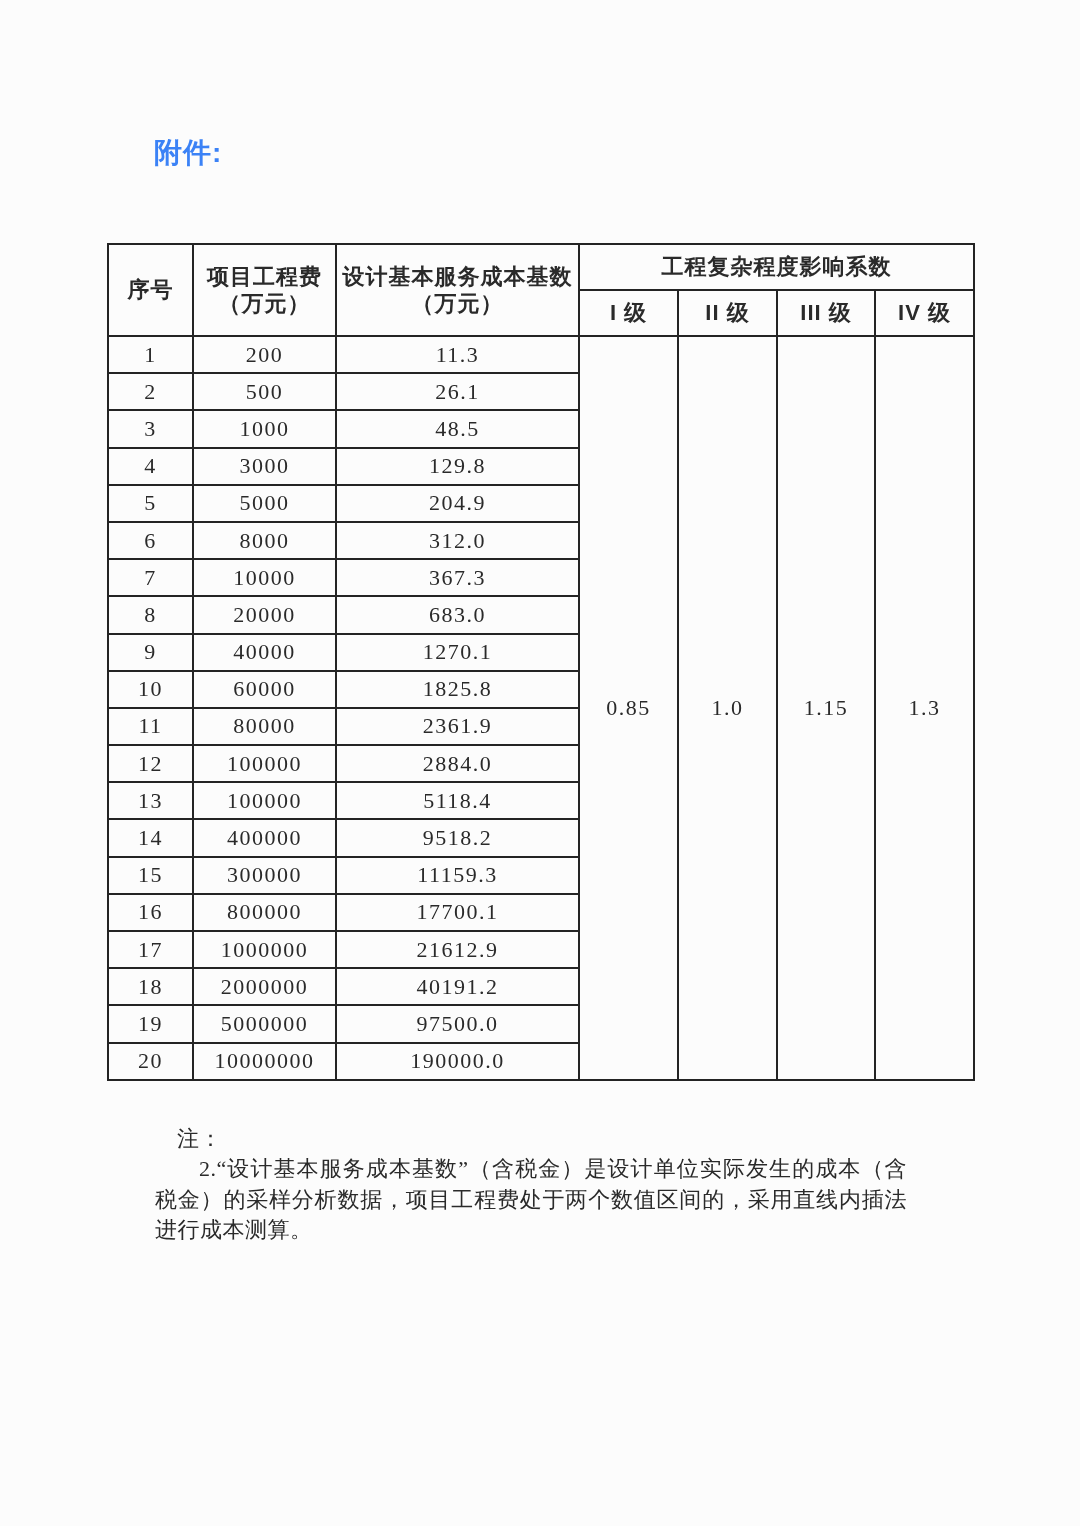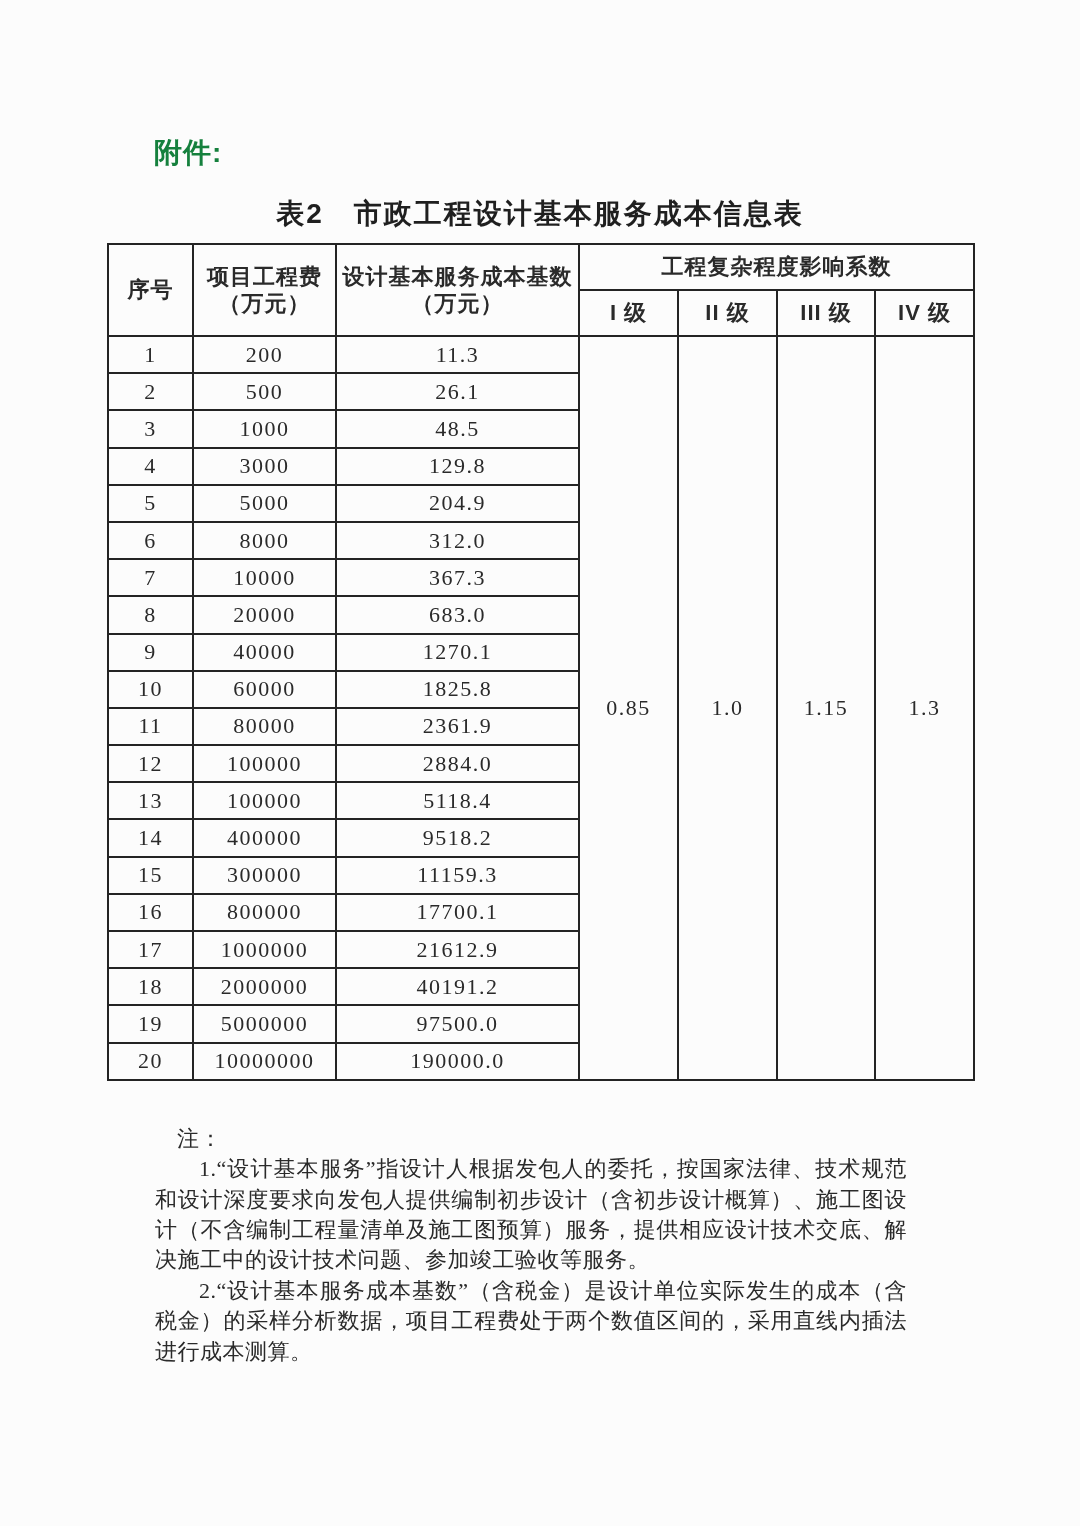--- a/index.html
+++ b/index.html
@@ -10,21 +10,21 @@
     margin:0 auto;
     background:#fcfcfc;
     color:#262626;
     font-family:"Liberation Serif","DejaVu Serif",serif;
     overflow:hidden;
   }
   .attachment {
     position:absolute; left:154px; top:134px;
     font-family:"Liberation Sans","DejaVu Sans",sans-serif;
     font-weight:bold; font-size:28px; letter-spacing:1px;
-    color:#15803d;
+    color:#3b82f6;
   }
   .doc-title {
     position:absolute; top:195px; left:0; width:100%;
     text-align:center;
     font-family:"Liberation Sans","DejaVu Sans",sans-serif;
     font-weight:bold; font-size:28px; letter-spacing:2px;
     color:#1f1f1f;
   }
   table.cost-table {
     position:absolute; left:107px; top:243px;
@@ -61,21 +61,20 @@
   .notes .note-label { padding-left:22px; }
   .notes p.note-item { text-indent:2em; }
 </style>
 </head>
 <body>
 
 <div class="page">
 
   <div class="attachment">附件:</div>
 
-  <div class="doc-title">表2　市政工程设计基本服务成本信息表</div>
 
   <table class="cost-table">
     <colgroup>
       <col style="width:85px">
         <col style="width:143px">
         <col style="width:243px">
       <col style="width:99px">
         <col style="width:99px">
         <col style="width:98px">
         <col style="width:99px">
@@ -203,17 +202,16 @@
       <tr>
         <td class="d">20</td>
         <td class="d">10000000</td>
         <td class="d">190000.0</td>
       </tr>
     </tbody>
   </table>
 
   <div class="notes">
     <p class="note-label">注：</p>
-    <p class="note-item">1.“设计基本服务”指设计人根据发包人的委托，按国家法律、技术规范和设计深度要求向发包人提供编制初步设计（含初步设计概算）、施工图设计（不含编制工程量清单及施工图预算）服务，提供相应设计技术交底、解决施工中的设计技术问题、参加竣工验收等服务。</p>
     <p class="note-item">2.“设计基本服务成本基数”（含税金）是设计单位实际发生的成本（含税金）的采样分析数据，项目工程费处于两个数值区间的，采用直线内插法进行成本测算。</p>
   </div>
 
 </div>
 
 </body></html>

